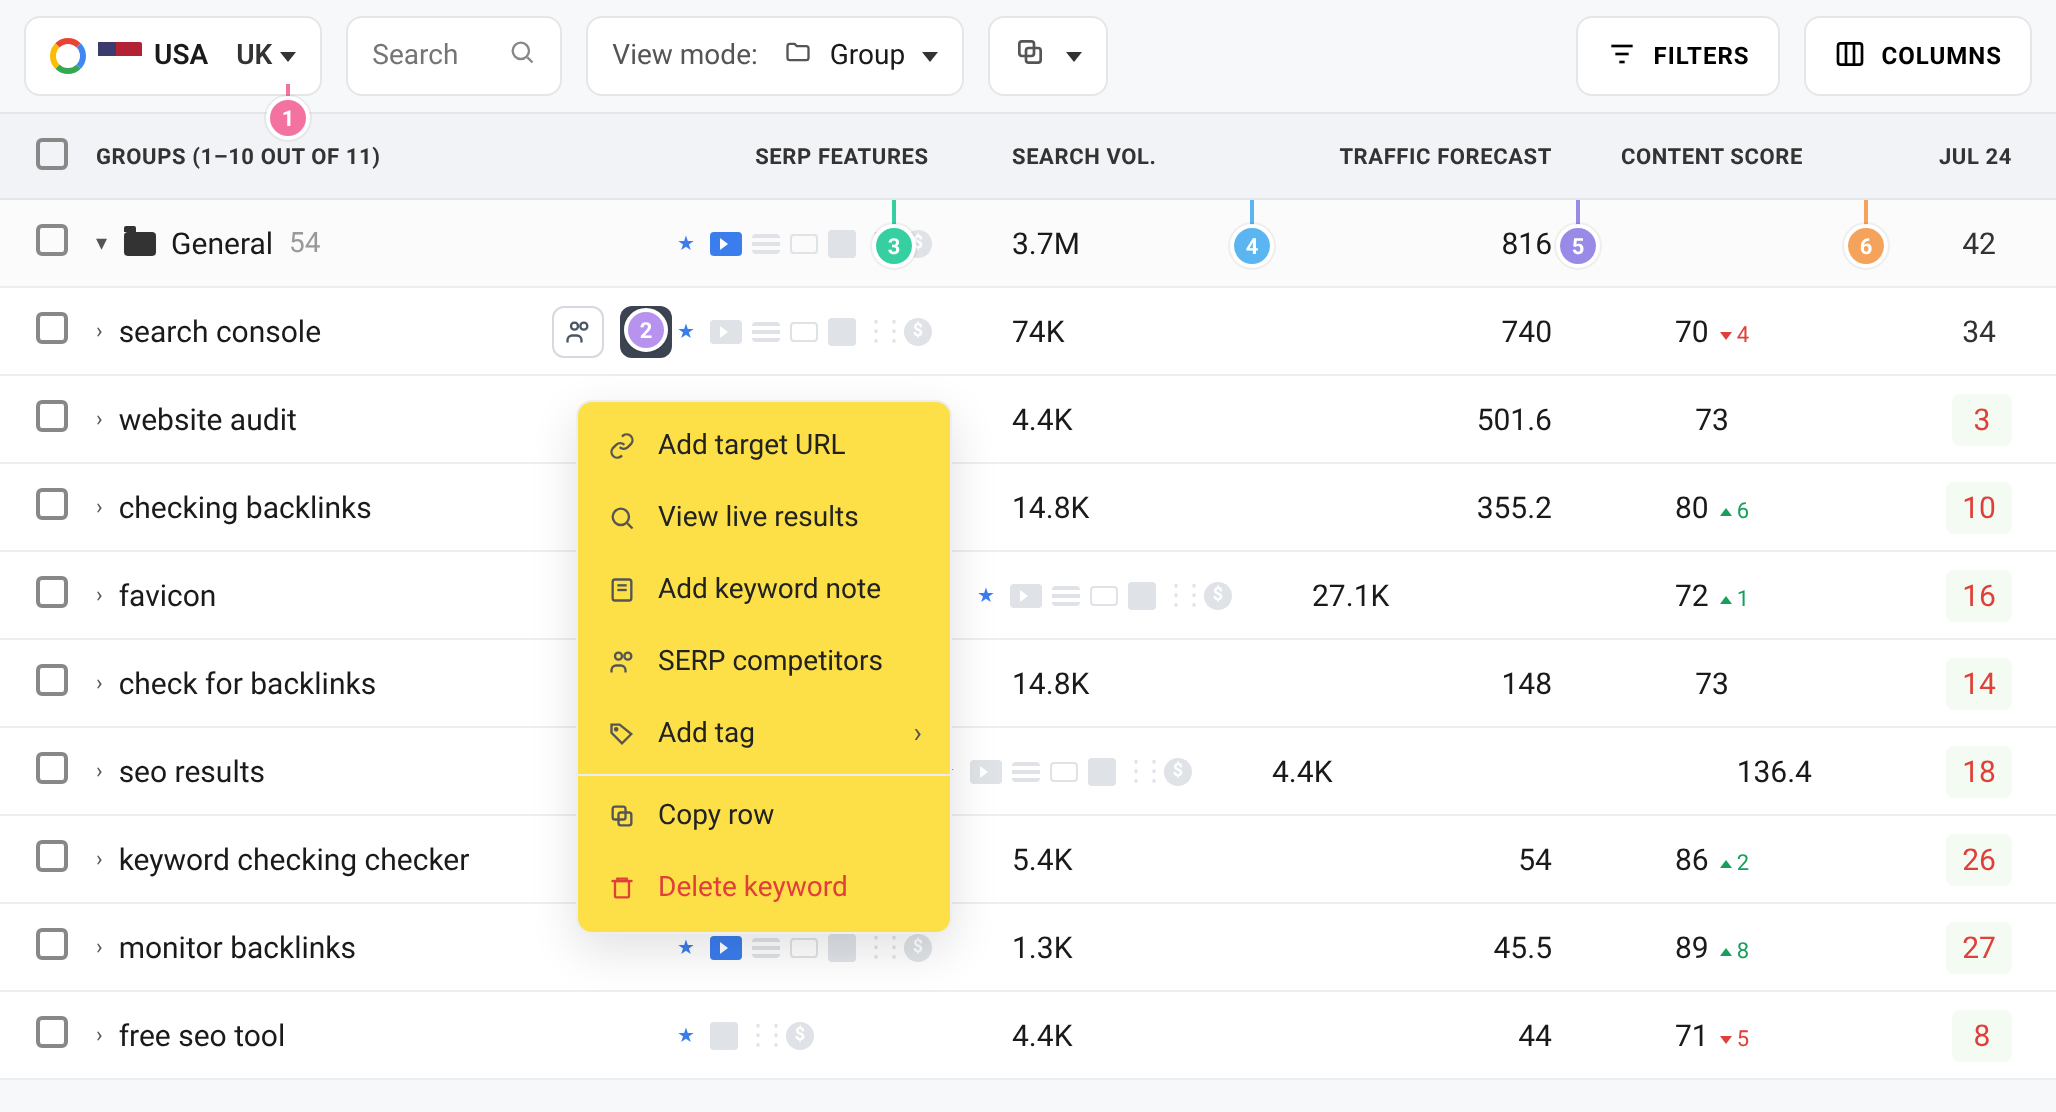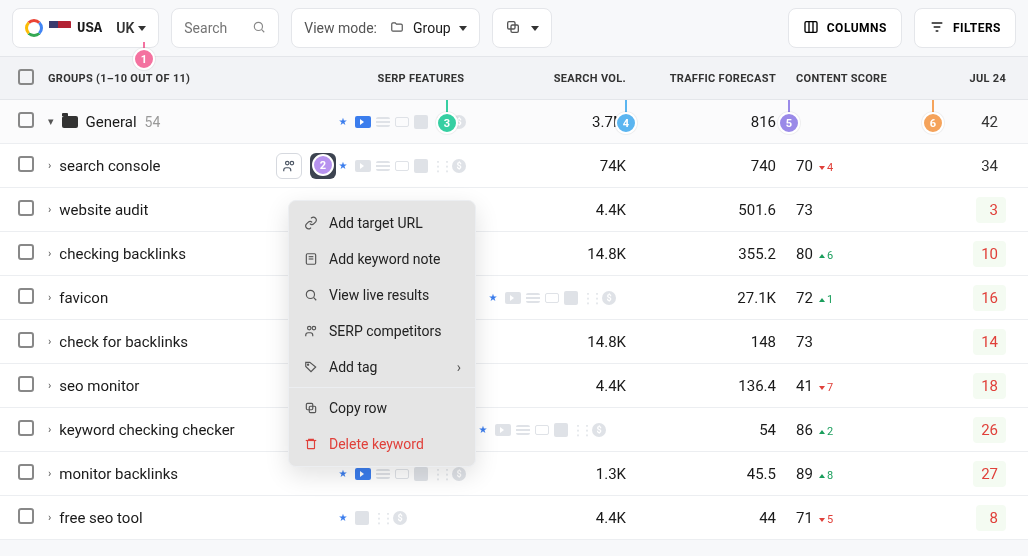--- a/index.html
+++ b/index.html
@@ -4,57 +4,57 @@
 <style>
 * { box-sizing: border-box; margin: 0; padding: 0; font-family: -apple-system, BlinkMacSystemFont, "Segoe UI", Roboto, sans-serif; }
 body { background: #f7f8fa; font-size: 13px; color: #1a1a1a; }
 .container { width: 1028px; height: 556px; background: #f7f8fa; position: relative; overflow: hidden; }
 
 .toolbar { display: flex; align-items: center; gap: 12px; padding: 8px 12px; }
 .pill { background: #fff; border: 1px solid #e4e6ea; border-radius: 8px; height: 40px; display: flex; align-items: center; padding: 0 12px; gap: 8px; font-size: 14px; }
 .region-pill { gap: 6px; }
 .flag-us { display:inline-block; width:22px; height:14px; background: linear-gradient(#b22234 0 50%, #fff 0); position:relative; border-radius:1px; }
 .flag-us::before { content:""; position:absolute; left:0; top:0; width:9px; height:7px; background:#3c3b6e; }
-.region-text { font-weight: 600; font-family: Liberation Mono, monospace; }
+.region-text { font-weight: 600; }
 .subregion { font-weight: 600; color: #333; margin-left: 8px; display:flex; align-items:center; gap:4px; }
 .chev { width:0; height:0; border-left:4px solid transparent; border-right:4px solid transparent; border-top:5px solid #333; }
 .search-box input { border:none; outline:none; font-size:14px; width:60px; background:transparent; }
 .search-box .sicon { color:#888; }
 .label-dim { color:#555; margin-right:4px; }
 .leaf-icon { color:#777; }
 .group-icon, .copy-icon { color:#555; }
 .btn { background:#fff; border:1px solid #e4e6ea; border-radius:8px; height:40px; display:flex; align-items:center; gap:8px; padding:0 14px; font-weight:700; letter-spacing:0.5px; font-size:12px; }
 
 .table-header { display:flex; align-items:center; background:#f2f3f6; border-top:1px solid #e4e6ea; border-bottom:1px solid #e4e6ea; height:44px; padding:0 12px 0 18px; font-size:11px; font-weight:700; letter-spacing:0.3px; color:#333; }
 .col-check { width:30px; }
 .chk { width:16px; height:16px; border:2px solid #888; border-radius:3px; display:inline-block; }
 .col-name { flex:1 1 auto; }
 .col-serp { width:170px; text-align:center; position:relative; }
-.col-vol { width:140px; text-align:right; padding-right:20px; position:relative; }
+.col-vol { width:140px; padding-right:20px; position:relative; }
 .col-traffic { width:150px; text-align:right; padding-right:20px; position:relative; }
-.col-score { width:130px; text-align:left; padding-right:10px; position:relative; }
+.col-score { width:130px; text-align:center; padding-right:10px; position:relative; }
 .col-date { width:90px; text-align:right; padding-right:10px; }
 
 .row { display:flex; align-items:center; height:44px; padding:0 12px 0 18px; border-bottom:1px solid #eceef1; background:#fff; }
 .row.group-row { background:#fbfbfc; }
 .row .col-name { display:flex; align-items:center; gap:8px; font-size:15px; }
 .row .indent { width:20px; }
 .row .expand { color:#555; font-size:11px; }
 .folder-icon { width:16px; height:12px; background:#333; border-radius:2px; display:inline-block; position:relative; }
 .folder-icon::before { content:""; position:absolute; top:-3px; left:0; width:6px; height:3px; background:#333; border-radius:1px 1px 0 0; }
 .count-badge { color:#999; font-size:14px; }
 .row .col-vol, .row .col-traffic { font-size:15px; }
 .row .col-score { font-size:15px; }
 .row .col-date { font-size:15px; }
 .score-delta { font-size:11px; margin-left:6px; }
 .delta-up { color:#1a9e5c; }
 .delta-down { color:#e0403a; }
 .tri-up { display:inline-block; width:0; height:0; border-left:3px solid transparent; border-right:3px solid transparent; border-bottom:4px solid #1a9e5c; margin-right:2px; vertical-align:middle; }
 .tri-down { display:inline-block; width:0; height:0; border-left:3px solid transparent; border-right:3px solid transparent; border-top:4px solid #e0403a; margin-right:2px; vertical-align:middle; }
-.date-badge { display:inline-block; min-width:30px; text-align:right; padding:4px 8px; border-radius:4px; }
+.date-badge { display:inline-block; min-width:30px; text-align:center; padding:4px 8px; border-radius:4px; }
 .date-red { color:#e0403a; background:#f4fbf2; }
 .date-plain { color:#333; }
 
 .serp-icons { display:flex; gap:5px; align-items:center; }
 .si { width:14px; height:14px; border-radius:2px; display:inline-flex; align-items:center; justify-content:center; font-size:10px; color:#c3c6cc; }
 .si.star { color:#3b7ded; }
 .si.vid { background:#3b7ded; color:#fff; border-radius:2px; width:16px; height:12px; position:relative; }
 .si.vid.dim { background:#dfe2e7; }
 .si.vid::after { content:""; position:absolute; left:5px; top:3px; width:0; height:0; border-left:4px solid #fff; border-top:3px solid transparent; border-bottom:3px solid transparent; }
 .si.lines { width:14px; height:10px; background:repeating-linear-gradient(#dfe2e7 0 2px, transparent 2px 4px); }
@@ -74,21 +74,21 @@
 .m4 { background:#5bb5f0; left:615px; top:112px; }
 .m5 { background:#9a8ae8; left:778px; top:112px; }
 .m6 { background:#f5a35b; left:922px; top:112px; }
 .marker-line { position:absolute; width:2px; background:currentColor; z-index:4; }
 .l1 { color:#f472a0; left:143px; top:42px; height:10px; }
 .l3 { color:#36cfa2; left:446px; top:100px; height:16px; }
 .l4 { color:#5bb5f0; left:625px; top:100px; height:16px; }
 .l5 { color:#9a8ae8; left:788px; top:100px; height:16px; }
 .l6 { color:#f5a35b; left:932px; top:100px; height:16px; }
 
-.dropdown { position:absolute; left:288px; top:200px; width:188px; background:#e5e5e5; border-radius:8px; box-shadow:0 8px 24px rgba(0,0,0,0.12); border:1px solid #eceef1; z-index:10; padding:4px 0; }
+.dropdown { position:absolute; left:288px; top:200px; width:188px; background:#fde047; border-radius:8px; box-shadow:0 8px 24px rgba(0,0,0,0.12); border:1px solid #eceef1; z-index:10; padding:4px 0; }
 .dd-item { display:flex; align-items:center; gap:10px; padding:10px 14px; font-size:14px; color:#222; cursor:pointer; }
 .dd-item.danger { color:#e0403a; }
 .dd-sep { height:1px; background:#eceef1; margin:2px 0; }
 .dd-icon { width:16px; display:inline-flex; justify-content:center; color:#555; }
 .dd-item.danger .dd-icon { color:#e0403a; }
 .dd-chev { margin-left:auto; color:#555; }
 
 .google-g { width:18px; height:18px; border:3px solid; border-color:#ea4335 #4285f4 #34a853 #fbbc05; border-radius:50%; position:relative; }
 </style>
 </head>
@@ -142,36 +142,36 @@
             <rect x="9" y="9" width="11" height="11" rx="2"></rect>
             <rect x="4" y="4" width="11" height="11" rx="2"></rect>
           </svg>
     </span>
     <span class="chev"></span>
   </div>
   <div style="flex:1"></div>
   <button class="btn">
     <span>
       <svg width="16" height="16" viewBox="0 0 24 24" fill="none" stroke="currentColor" stroke-width="2">
-            <rect x="3" y="4" width="18" height="16" rx="2"></rect>
-            <line x1="9" y1="4" x2="9" y2="20"></line>
-            <line x1="15" y1="4" x2="15" y2="20"></line>
-          </svg>
-    </span>
-    <span>COLUMNS</span>
+            <line x1="4" y1="6" x2="20" y2="6"></line>
+            <line x1="7" y1="12" x2="17" y2="12"></line>
+            <line x1="10" y1="18" x2="14" y2="18"></line>
+          </svg>
+    </span>
+    <span>FILTERS</span>
   </button>
   <button class="btn">
     <span>
       <svg width="16" height="16" viewBox="0 0 24 24" fill="none" stroke="currentColor" stroke-width="2">
-            <line x1="4" y1="6" x2="20" y2="6"></line>
-            <line x1="7" y1="12" x2="17" y2="12"></line>
-            <line x1="10" y1="18" x2="14" y2="18"></line>
-          </svg>
-    </span>
-    <span>FILTERS</span>
+            <rect x="3" y="4" width="18" height="16" rx="2"></rect>
+            <line x1="9" y1="4" x2="9" y2="20"></line>
+            <line x1="15" y1="4" x2="15" y2="20"></line>
+          </svg>
+    </span>
+    <span>COLUMNS</span>
   </button>
 </div>
 
 <div class="table-header">
   <div class="col-check"><span class="chk"></span></div>
   <div class="col-name">GROUPS  (1–10 OUT OF 11)</div>
   <div class="col-serp">SERP FEATURES</div>
   <div class="col-vol">SEARCH  VOL.</div>
   <div class="col-traffic">TRAFFIC FORECAST</div>
   <div class="col-score">CONTENT SCORE</div>
@@ -322,57 +322,57 @@
         </div>
     <div class="col-vol">14.8K</div>
     <div class="col-traffic">148</div>
     <div class="col-score">73</div>
     <div class="col-date"><span class="date-badge date-red">14</span></div>
   </div>
   <div class="row">
     <div class="col-check"><span class="indent"></span><span class="chk"></span></div>
     <div class="col-name">
       <span class="expand">›</span>
-      <span>seo monitor</span>
+      <span>seo results</span>
       <span style="flex:1"></span>
     </div>
     <div class="col-serp">
           <div class="serp-icons">
             <span class="si star">★</span>
             <span class="si vid dim"></span>
             <span class="si lines"></span>
             <span class="si card"></span>
             <span class="si img"></span>
             <span class="si dots"></span>
             <span class="si dollar"></span>
           </div>
         </div>
     <div class="col-vol">4.4K</div>
     <div class="col-traffic">136.4</div>
-    <div class="col-score">41<span class="score-delta delta-down"><span class="tri-down"></span>7</span></div>
     <div class="col-date"><span class="date-badge date-red">18</span></div>
   </div>
   <div class="row">
     <div class="col-check"><span class="indent"></span><span class="chk"></span></div>
     <div class="col-name">
       <span class="expand">›</span>
       <span>keyword checking checker</span>
       <span style="flex:1"></span>
     </div>
     <div class="col-serp">
           <div class="serp-icons">
             <span class="si star">★</span>
             <span class="si vid dim"></span>
             <span class="si lines"></span>
             <span class="si card"></span>
             <span class="si img"></span>
             <span class="si dots"></span>
             <span class="si dollar"></span>
           </div>
         </div>
+    <div class="col-vol">5.4K</div>
     <div class="col-traffic">54</div>
     <div class="col-score">86<span class="score-delta delta-up"><span class="tri-up"></span>2</span></div>
     <div class="col-date"><span class="date-badge date-red">26</span></div>
   </div>
   <div class="row">
     <div class="col-check"><span class="indent"></span><span class="chk"></span></div>
     <div class="col-name">
       <span class="expand">›</span>
       <span>monitor backlinks</span>
       <span style="flex:1"></span>
@@ -421,39 +421,39 @@
           <svg width="14" height="14" viewBox="0 0 24 24" fill="none" stroke="currentColor" stroke-width="2">
             <path d="M10 13a5 5 0 0 0 7 0l3-3a5 5 0 0 0-7-7l-1 1"></path>
             <path d="M14 11a5 5 0 0 0-7 0l-3 3a5 5 0 0 0 7 7l1-1"></path>
           </svg>
         </span>
     <span>Add target URL</span>
   </div>
   <div class="dd-item">
     <span class="dd-icon">
           <svg width="14" height="14" viewBox="0 0 24 24" fill="none" stroke="currentColor" stroke-width="2">
+            <circle cx="11" cy="11" r="7"></circle>
+            <line x1="21" y1="21" x2="16.65" y2="16.65"></line>
+          </svg>
+        </span>
+    <span>View live results</span>
+  </div>
+  <div class="dd-item">
+    <span class="dd-icon">
+          <svg width="14" height="14" viewBox="0 0 24 24" fill="none" stroke="currentColor" stroke-width="2">
             <rect x="4" y="3" width="16" height="18" rx="2"></rect>
             <line x1="8" y1="8" x2="16" y2="8"></line>
             <line x1="8" y1="12" x2="16" y2="12"></line>
           </svg>
         </span>
     <span>Add keyword note</span>
   </div>
   <div class="dd-item">
     <span class="dd-icon">
           <svg width="14" height="14" viewBox="0 0 24 24" fill="none" stroke="currentColor" stroke-width="2">
-            <circle cx="11" cy="11" r="7"></circle>
-            <line x1="21" y1="21" x2="16.65" y2="16.65"></line>
-          </svg>
-        </span>
-    <span>View live results</span>
-  </div>
-  <div class="dd-item">
-    <span class="dd-icon">
-          <svg width="14" height="14" viewBox="0 0 24 24" fill="none" stroke="currentColor" stroke-width="2">
             <circle cx="9" cy="7" r="3"></circle>
             <circle cx="17" cy="7" r="3"></circle>
             <path d="M3 21v-2a4 4 0 0 1 4-4h4a4 4 0 0 1 4 4v2"></path>
           </svg>
         </span>
     <span>SERP competitors</span>
   </div>
   <div class="dd-item">
     <span class="dd-icon">
           <svg width="14" height="14" viewBox="0 0 24 24" fill="none" stroke="currentColor" stroke-width="2">

